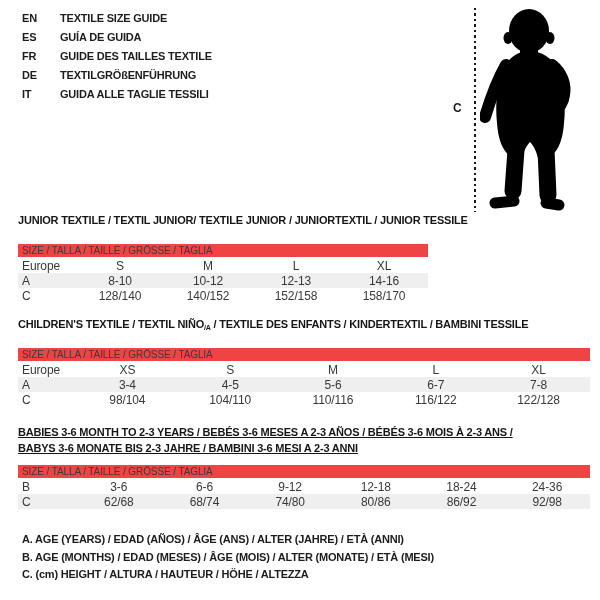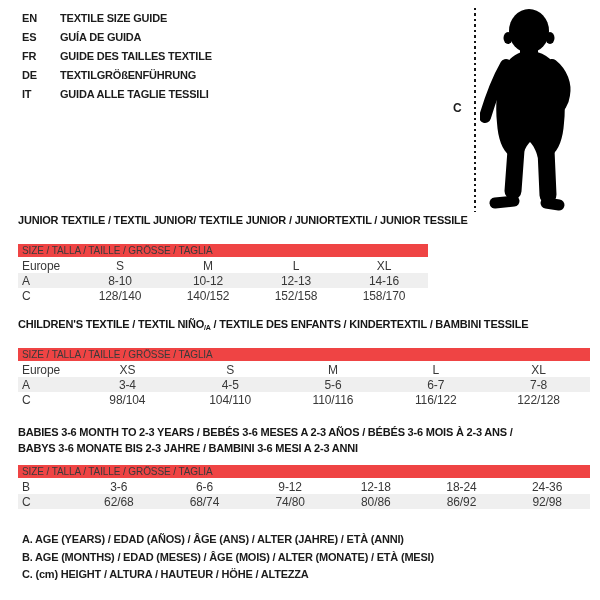--- a/index.html
+++ b/index.html
@@ -27,21 +27,21 @@
   
   .section { position:absolute; left:18px; }
   .section-title {
     font-size:11px; font-weight:bold; letter-spacing:-0.2px; line-height:13px;
     color:#161616; white-space:nowrap;
   }
   .section-title .sub { font-size:7px; vertical-align:-2px; }
   .sec-junior   { top:214px; width:410px; }
   .sec-children { top:318px; width:572px; }
   .sec-babies   { top:424px; width:572px; }
-  .sec-babies .section-title { line-height:16px; }
+  .sec-babies .section-title { line-height:16px;text-decoration:underline; }
 
   table.size-table { border-collapse:collapse; width:100%; table-layout:fixed; }
   .sec-junior   table.size-table { margin-top:17px; }
   .sec-children table.size-table { margin-top:14px; }
   .sec-babies   table.size-table { margin-top:9px; }
 
   th.size-bar {
     background:#ef4444; color:#3a3a3a; font-weight:normal; font-size:10px;
     text-align:left; height:14px; padding:0 0 0 4px; border-bottom:2px solid #fff;
     letter-spacing:-0.1px; white-space:nowrap;

